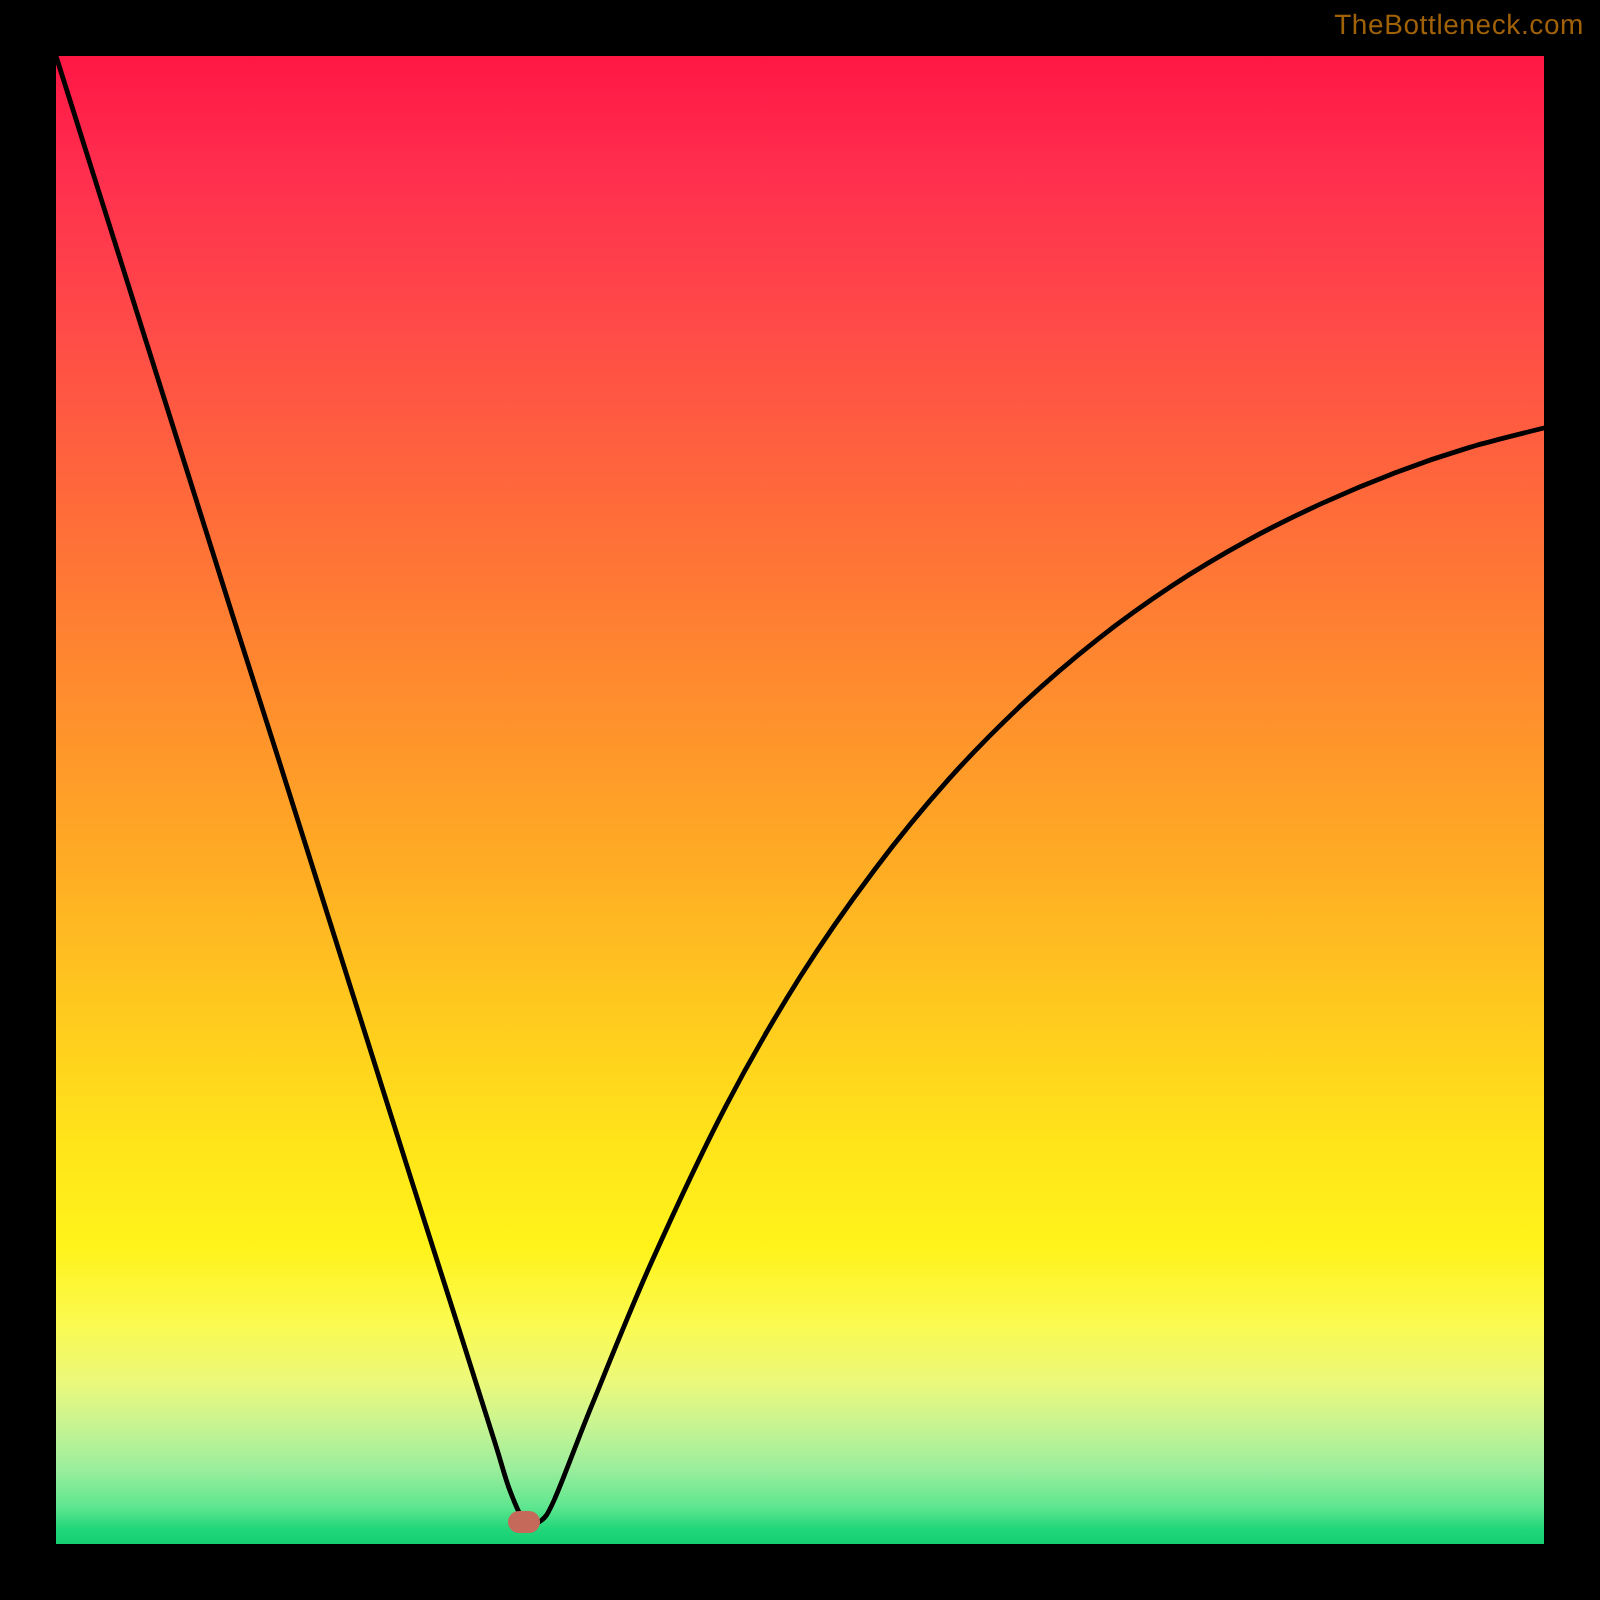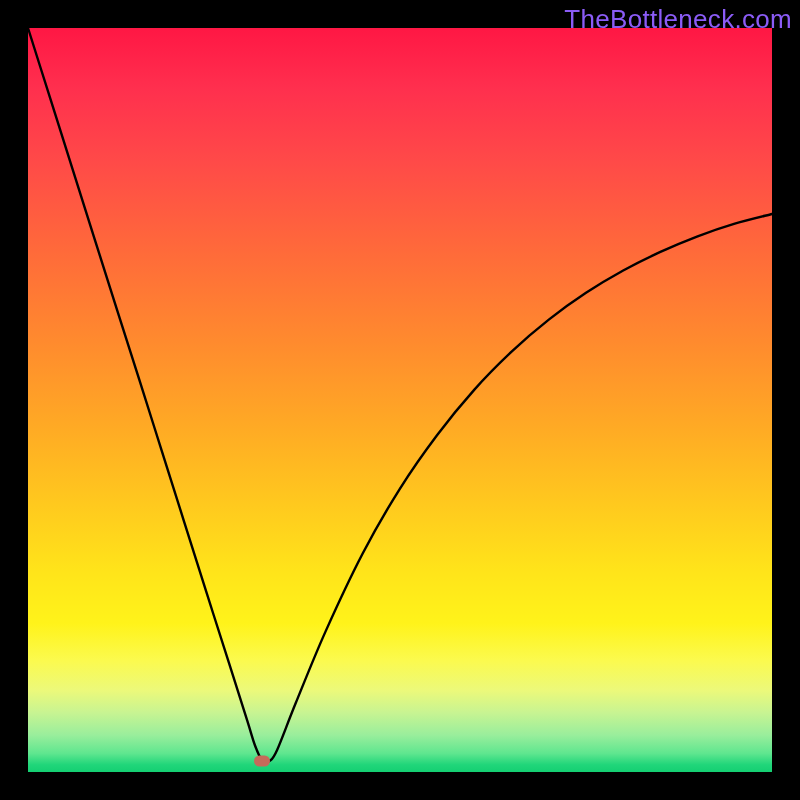--- a/index.html
+++ b/index.html
@@ -41,22 +41,22 @@
       #9aee9c 95%,
       #5fe68f 97.5%,
       #21d67a 99%,
       #14cf72 100%
     );
   }
   .watermark {
     position: absolute;
     top: 4px;
     right: 8px;
-    color: #8b5cf6;
-    font-size: 26px;
+    color: #a16207;
+    font-size: 14px;
     letter-spacing: 0.3px;
     font-weight: 500;
     font-family: Arial, Helvetica, sans-serif;
   }
   svg.curve {
     position: absolute;
     left: 0;
     top: 0;
     width: 744px;
     height: 744px;

